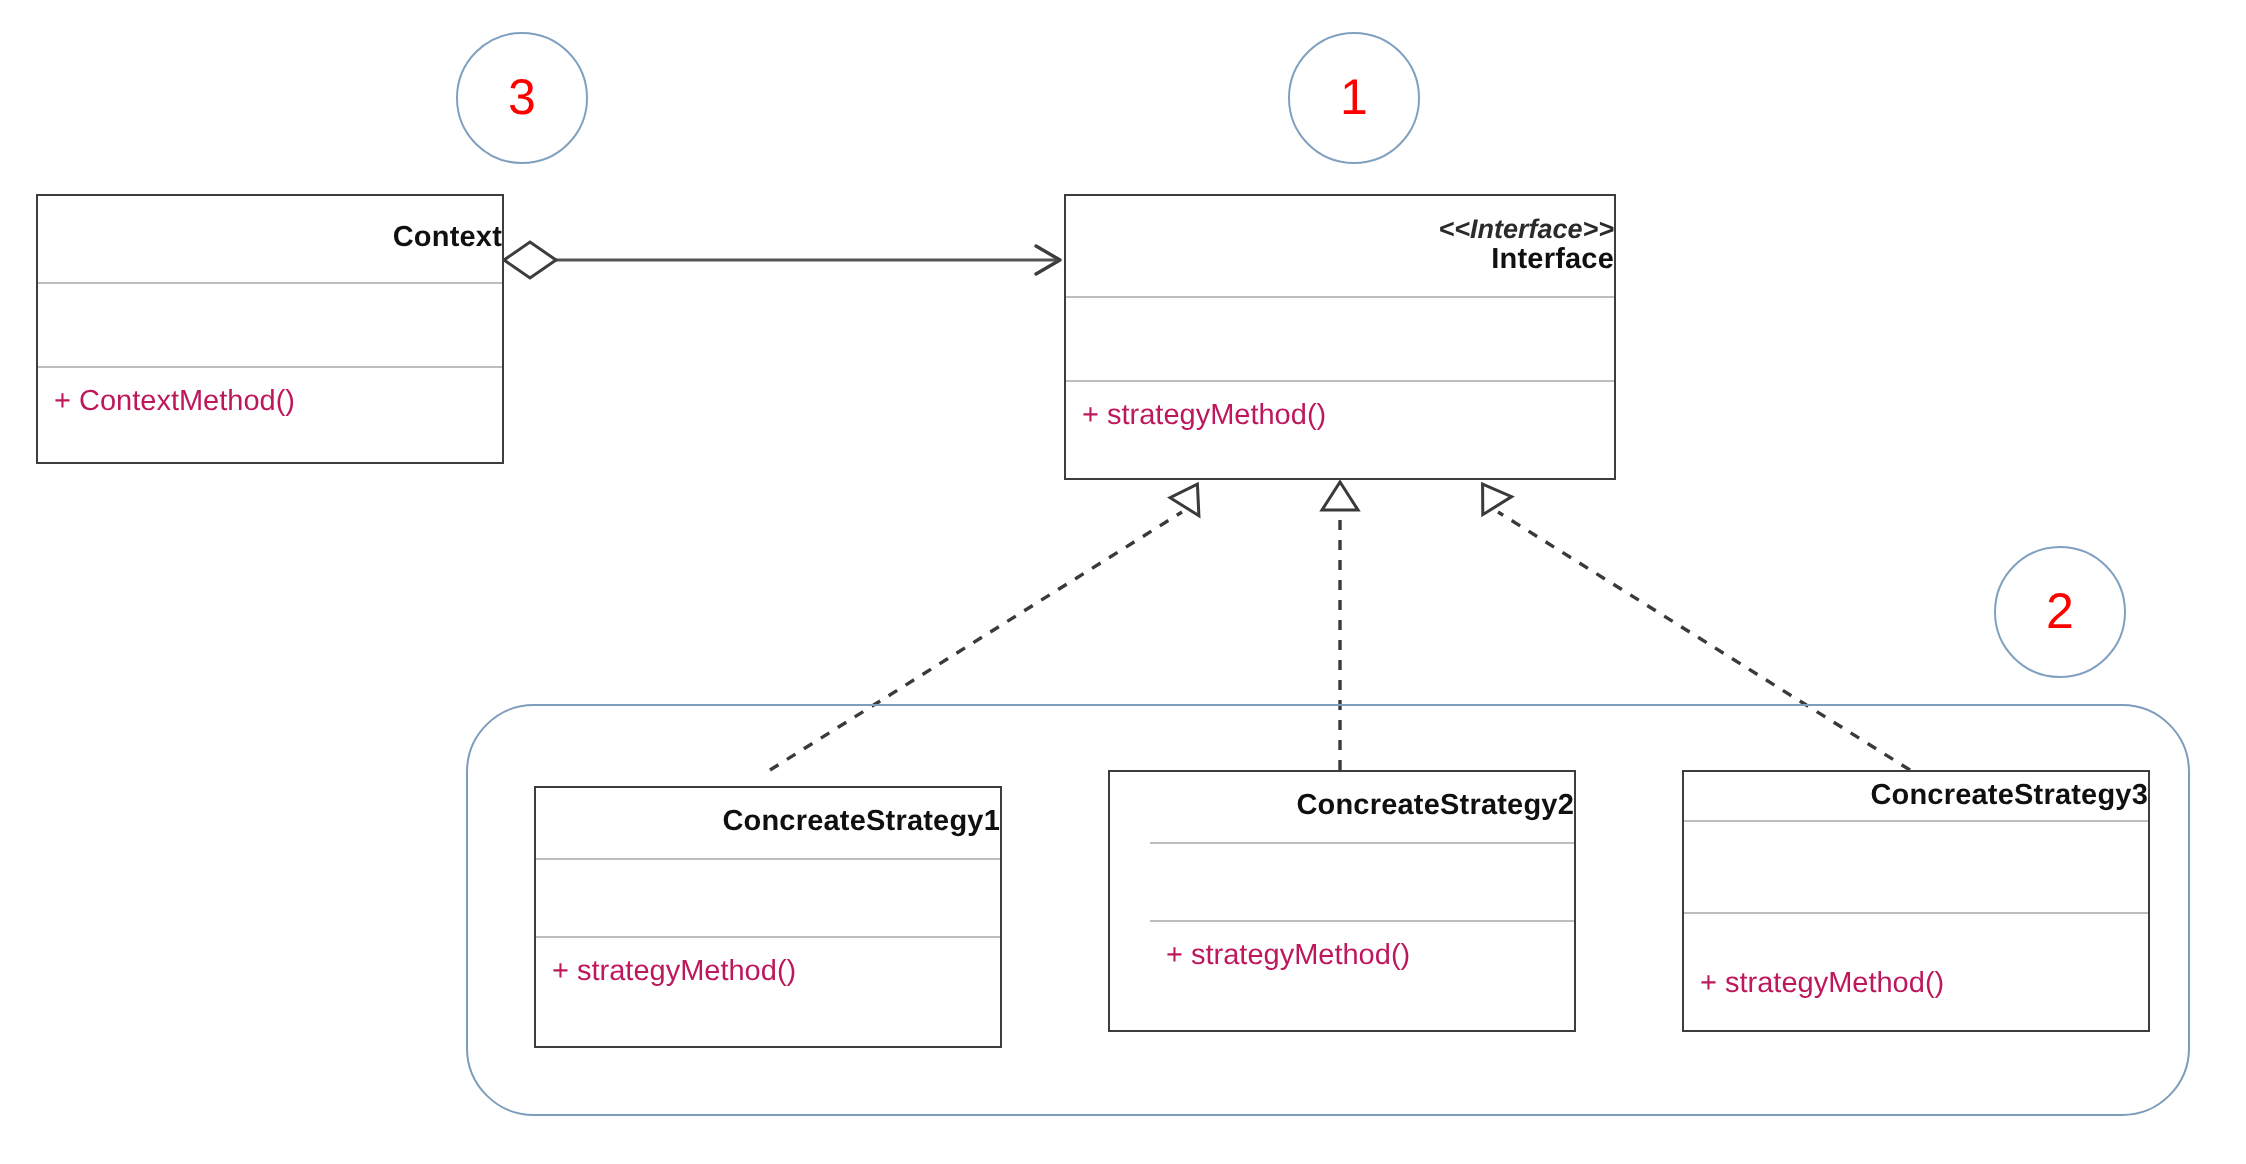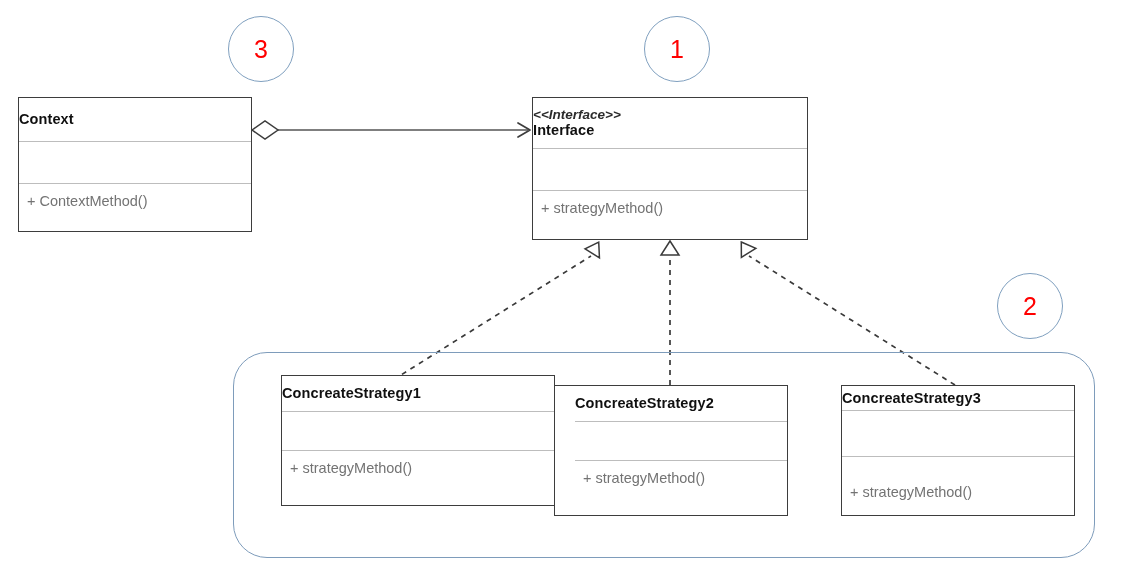--- a/index.html
+++ b/index.html
@@ -31,21 +31,21 @@
     box-sizing: border-box;
     border: 1.6px solid #3d3d3d;
     background: #ffffff;
     display: flex;
     flex-direction: column;
   }
   .uml-head {
     box-sizing: border-box;
     display: flex;
     flex-direction: column;
-    align-items: flex-start;
+    align-items: flex-end;
     justify-content: center;
     text-align: center;
     border-bottom: 1.2px solid #bdbdbd;
     color: #1a1a1a;
     font-weight: bold;
     line-height: 1.16;
   }
   .uml-stereotype {
     font-style: italic;
     font-weight: bold;
@@ -61,21 +61,21 @@
   .uml-attrs {
     box-sizing: border-box;
     border-bottom: 1.2px solid #bdbdbd;
   }
   .uml-ops {
     box-sizing: border-box;
     display: flex;
     align-items: flex-start;
     padding: 9px 0 0 8px;
     font-size: 14.5px;
-    color: #737373;
+    color: #be185d;
     white-space: nowrap;
   }
 
   
   .annot-circle {
     position: absolute;
     box-sizing: border-box;
     border: 1.6px solid #80a0bf;
     border-radius: 50%;
     background: transparent;
@@ -143,21 +143,21 @@
     <div class="uml-head" style="height:51px;">
       <span class="uml-stereotype">&lt;&lt;Interface&gt;&gt;</span>
       <span class="uml-title">Interface</span>
     </div>
     <div class="uml-attrs" style="height:42px;"></div>
     <div class="uml-ops" style="height:48px;">
       <span>+ strategyMethod()</span>
     </div>
   </div>
 
-  <div class="uml-box" style="left:267px; top:375px; width:274px; height:131px;margin-left:14px;">
+  <div class="uml-box" style="left:267px; top:393px; width:234px; height:131px;">
     <div class="uml-head" style="height:36px;">
       <span class="uml-title">ConcreateStrategy1</span>
     </div>
     <div class="uml-attrs" style="height:39px;"></div>
     <div class="uml-ops" style="height:54px;">
       <span>+ strategyMethod()</span>
     </div>
   </div>
 
   <div class="uml-box" style="left:554px; top:385px; width:234px; height:131px;padding-left:20px;">

